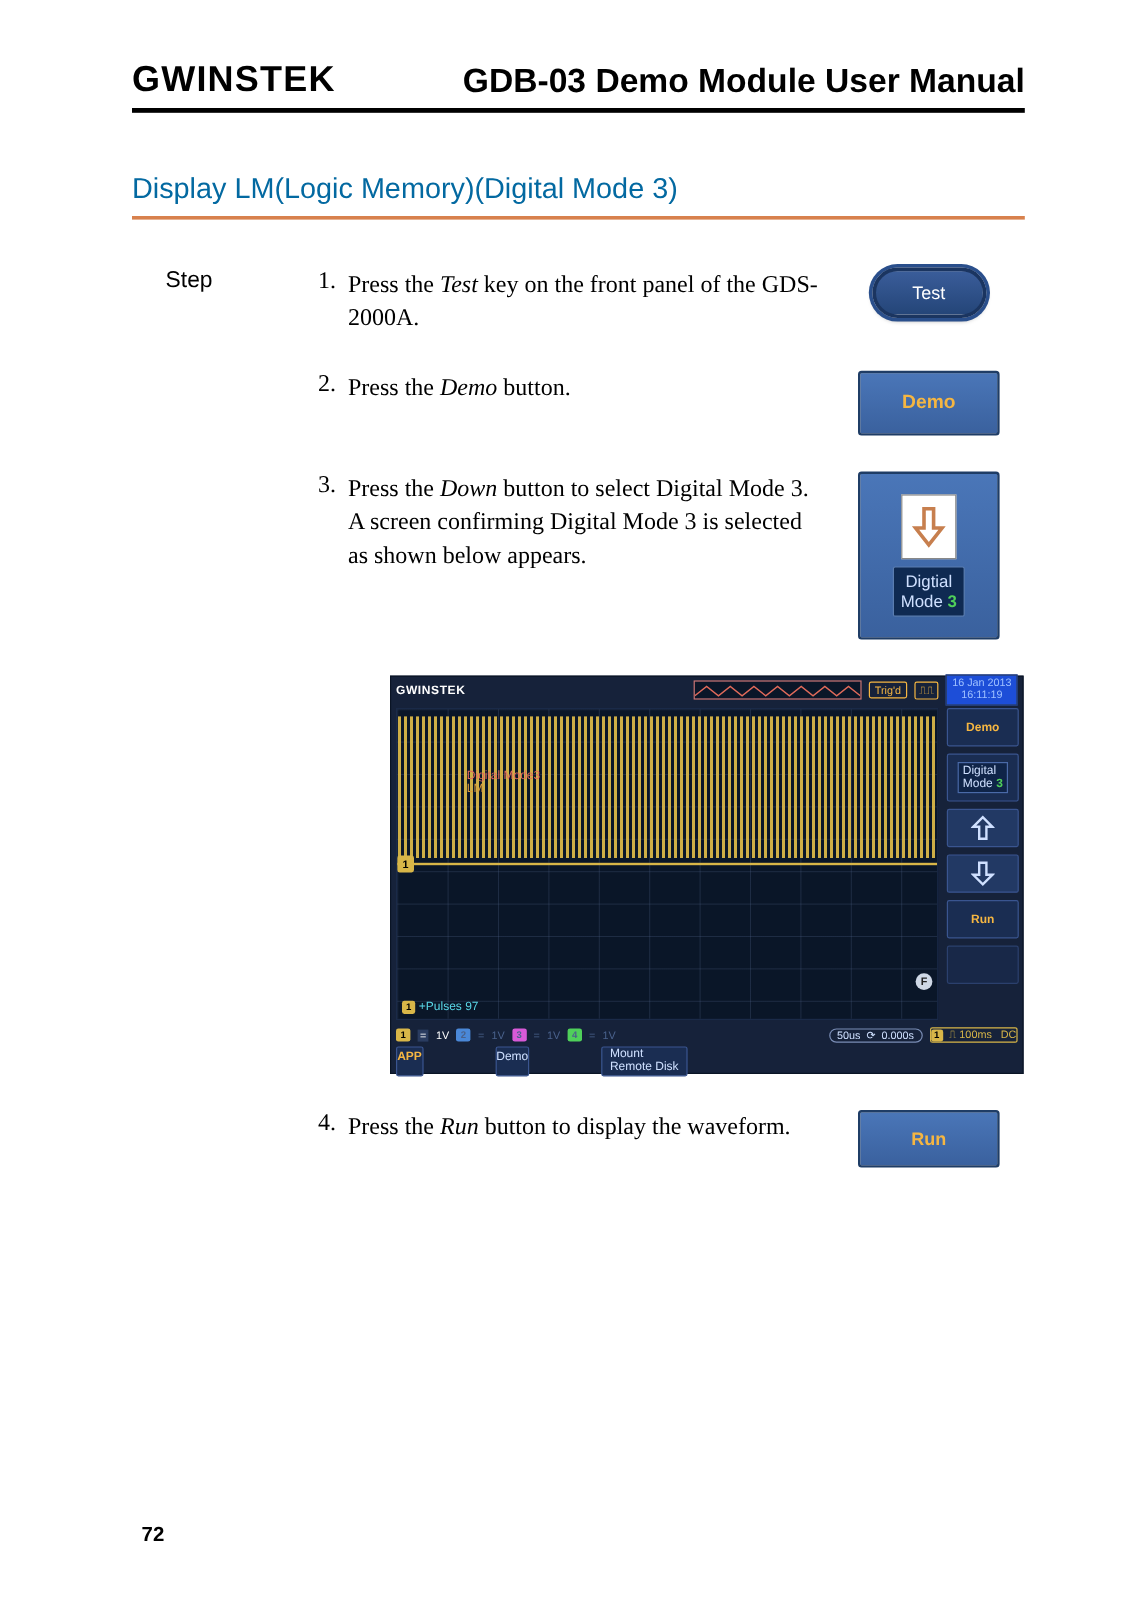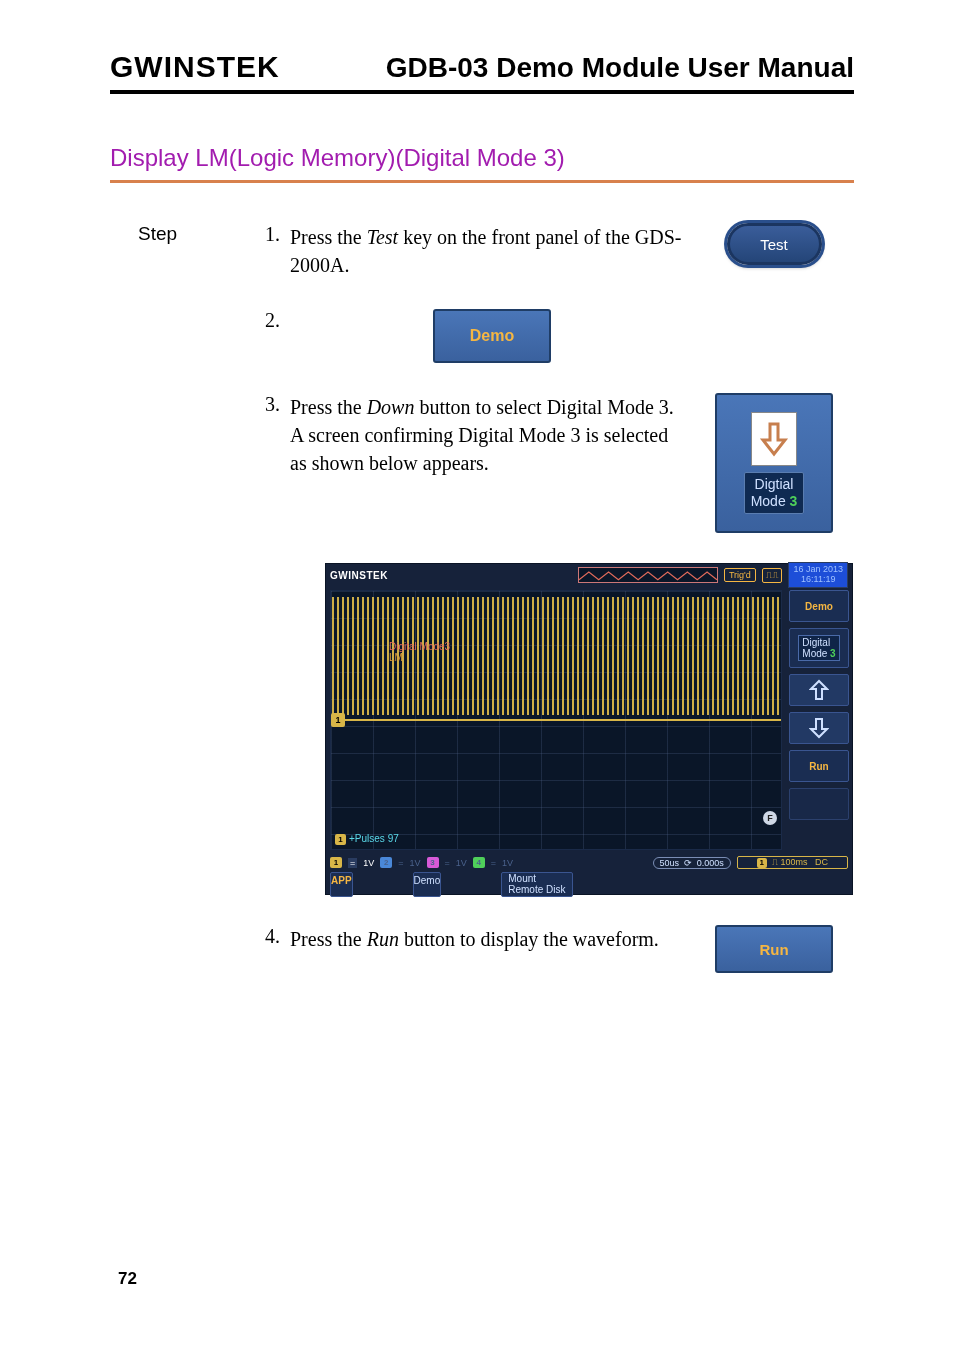--- a/index.html
+++ b/index.html
@@ -30,21 +30,21 @@
     color: #000;
   }
   .doc-title {
     font-family: 'Segoe UI', Arial, sans-serif;
     font-weight: 700;
     font-size: 28px;
   }
   .section-title {
     font-family: 'Segoe UI', Arial, sans-serif;
     font-size: 24px;
-    color: #a21caf;
+    color: #0369a1;
     padding-bottom: 8px;
     border-bottom: 3px solid #d8814d;
     margin-bottom: 40px;
   }
   .step-block {
     display: grid;
     grid-template-columns: 150px 30px 1fr 160px;
     column-gap: 0;
     margin-bottom: 30px;
     align-items: flex-start;
@@ -221,21 +221,21 @@
   }
   .inforow{display:flex;align-items:center;gap:6px;font-size:9px}
   .ch-tag{display:inline-block;width:12px;height:11px;border-radius:2px;color:#000;font-weight:bold;font-size:8px;text-align:center;line-height:11px}
   .ch-tag.y{background:#d8b648}
   .ch-tag.b{background:#4a88d8}
   .ch-tag.m{background:#d85ad8}
   .ch-tag.g{background:#4fd05a}
   .dim{color:#4a628c}
   .hl{color:#fff}
   .tb-pill{border:1px solid #7a8db5;border-radius:8px;padding:0 6px;color:#cfe0ff}
-  .trg-pill{border:1px solid #d8b648;border-radius:2px;padding:0 19px;color:#d8b648}
+  .trg-pill{border:1px solid #d8b648;border-radius:2px;padding:0 0;color:#d8b648}
   .btnrow{display:flex;gap:60px;margin-top:1px}
   .bot-btn{
     background:#1a2d52;border:1px solid #3a5590;border-radius:2px;
     padding:2px 0;color:#f5b642;font-size:10px;font-weight:bold;text-align:center;
   }
   .bot-btn.alt{color:#cfe0ff;font-weight:normal;text-align:left;line-height:1.05;padding:1px 6px}
 
   .page-num{
     position:absolute;left:118px;bottom:60px;
     font-family:'Segoe UI',Arial,sans-serif;font-weight:900;font-size:17px;
@@ -263,20 +263,23 @@
       <span>Press the </span><em>Test</em><span> key on the front panel of the GDS-2000A.</span>
     </div>
     <div class="btn-cell">
       <div class="hw-btn">Test</div>
     </div>
   </div>
 
   <div class="step-block">
     <div></div>
     <div class="step-num">2.</div>
+    <div class="step-text">
+      <span>Press the </span><em>Demo</em><span> button.</span>
+    </div>
     <div class="btn-cell">
       <div class="soft-btn">Demo</div>
     </div>
   </div>
 
   <div class="step-block">
     <div></div>
     <div class="step-num">3.</div>
     <div class="step-text">
       <span>Press the </span><em>Down</em><span> button to select Digital Mode 3. A screen confirming Digital Mode 3 is selected as shown below appears.</span>

